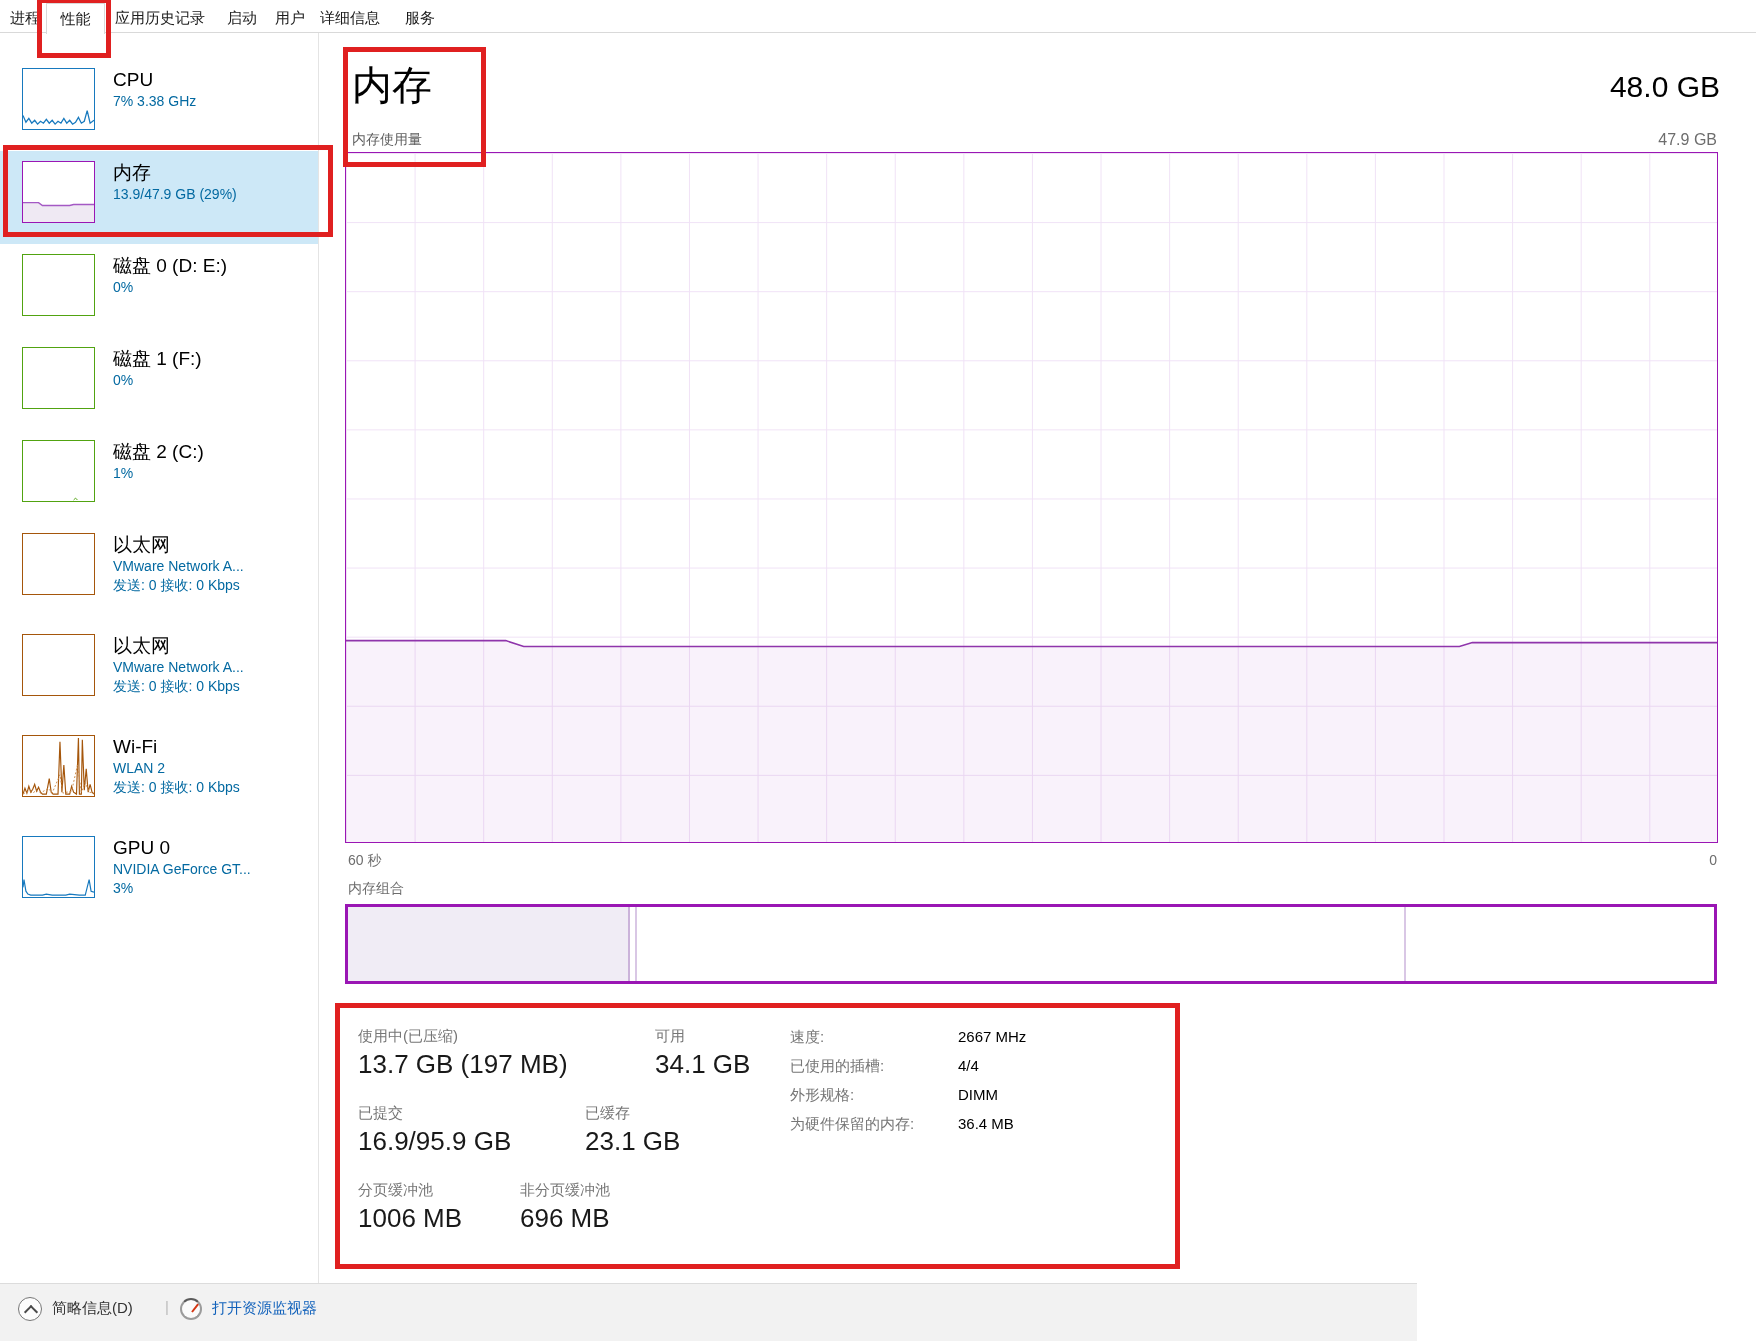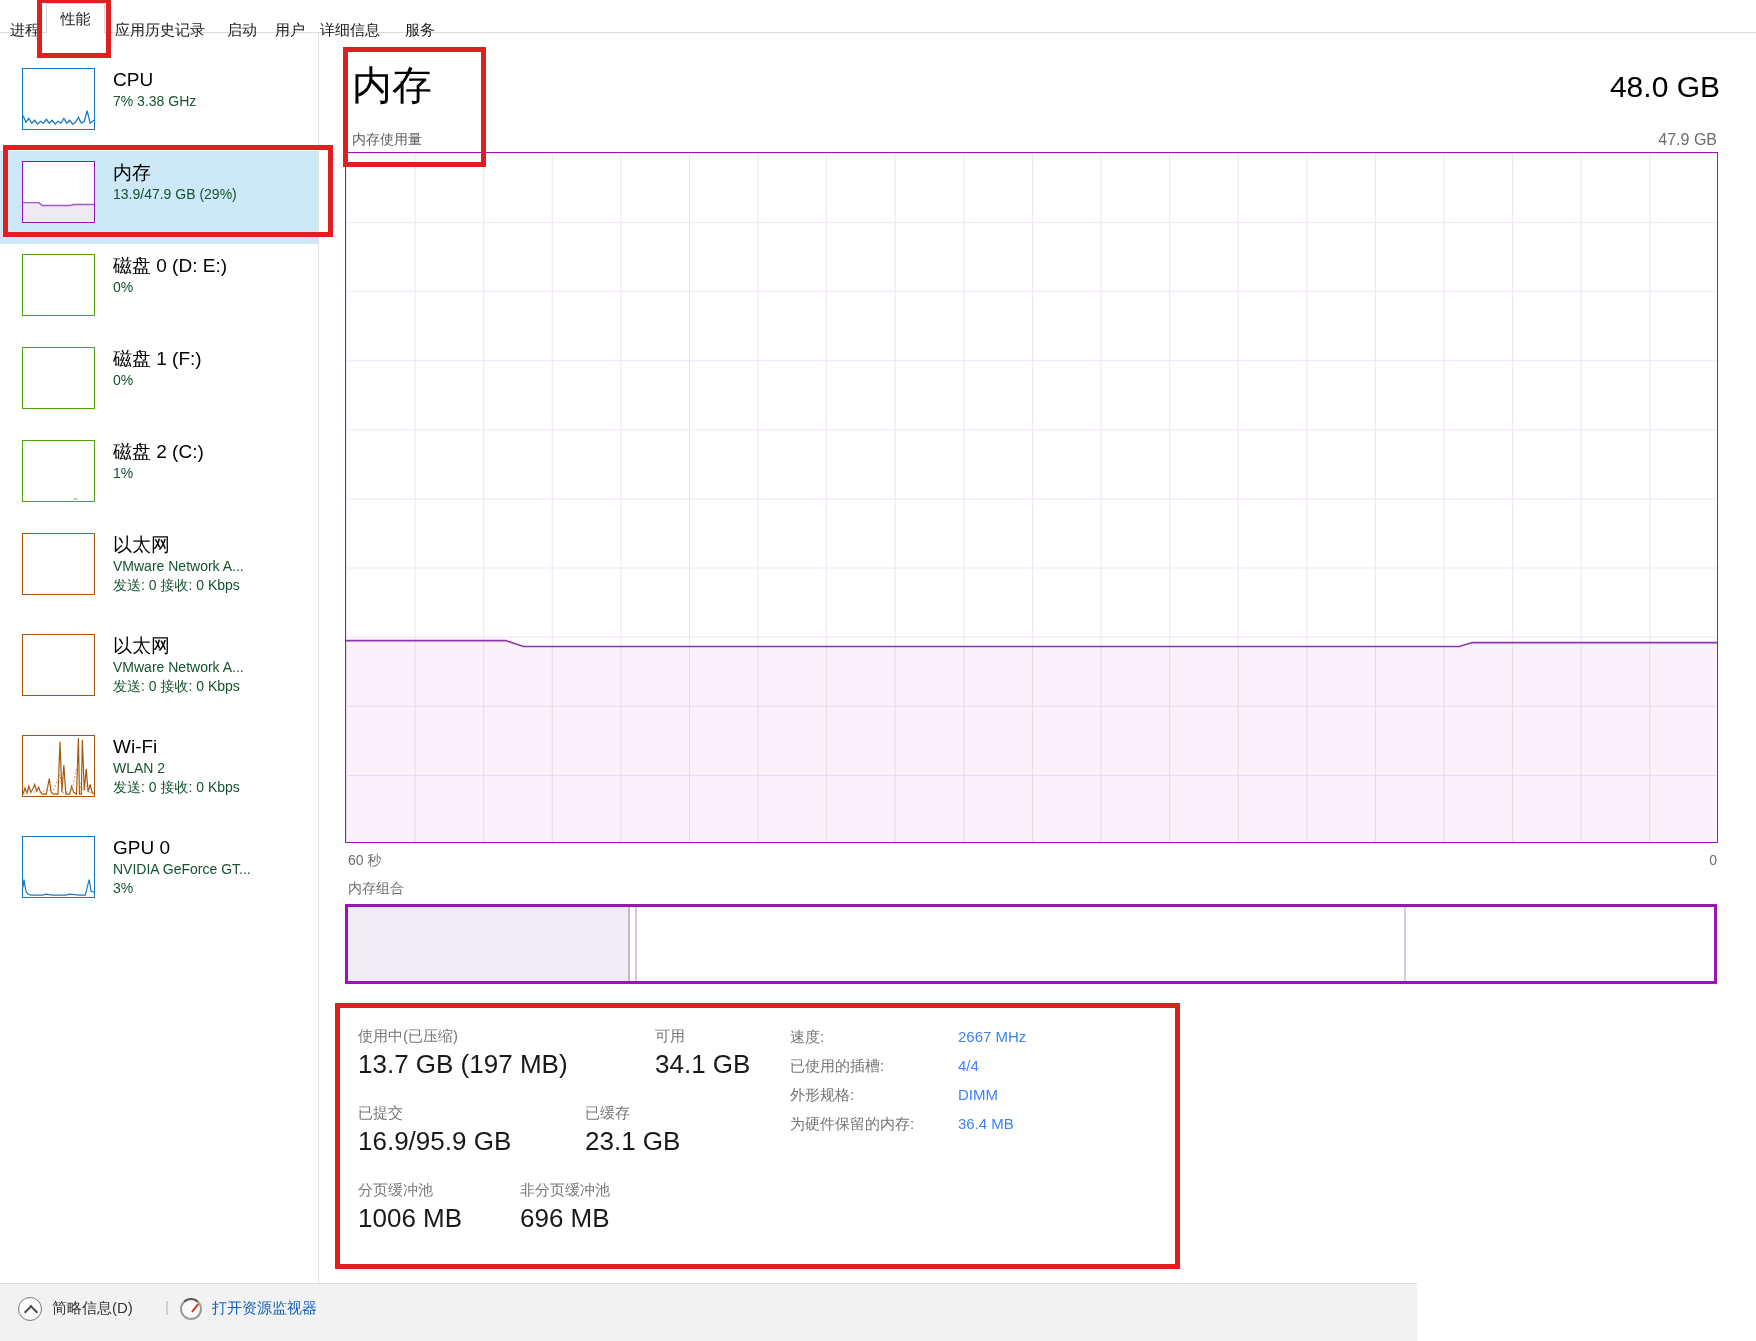--- a/index.html
+++ b/index.html
@@ -4,39 +4,39 @@
 <style>
   html,body{margin:0;padding:0;}
   body{
     width:1756px;height:1341px;position:relative;overflow:hidden;
     background:#ffffff;
     font-family:"Liberation Sans","DejaVu Sans",sans-serif;
     color:#1a1a1a;
   }
   
   .tabbar{position:absolute;left:0;top:0;width:1756px;height:32px;background:#ffffff;border-bottom:1px solid #d9d9d9;z-index:5;}
-  .tab{position:absolute;top:9px;font-size:15px;color:#1a1a1a;white-space:nowrap;cursor:default;margin-top:12px;}
+  .tab{position:absolute;top:9px;font-size:15px;color:#1a1a1a;white-space:nowrap;cursor:default;}
   .tab-selected{position:absolute;left:46px;top:3px;height:30px;width:57px;background:#fff;border:1px solid #d9d9d9;border-bottom:none;z-index:6;
     display:flex;align-items:center;justify-content:center;font-size:15px;}
   
   .sidebar{position:absolute;left:0;top:33px;width:318px;height:1250px;background:#fff;border-right:1px solid #e4e4e4;}
   .side-list{position:absolute;left:0;top:25px;width:318px;}
   .side-item{position:relative;width:318px;box-sizing:border-box;padding:10px 0 0 113px;}
   .side-item.h2{height:93px;}
   .side-item.h3{height:101px;}
   .side-item.selected{background:#cde8f7;}
   .thumb{position:absolute;left:22px;top:10px;width:73px;height:62px;background:#fff;border:1px solid #888;box-sizing:border-box;}
   .thumb svg{display:block;width:100%;height:100%;}
   .t-cpu{border-color:#1779be;}
   .t-mem{border-color:#9a16b4;}
   .t-disk{border-color:#51a311;}
   .t-net{border-color:#a5560b;}
   .t-gpu{border-color:#1779be;}
   .side-title{font-size:19px;color:#000;line-height:24px;white-space:nowrap;}
-  .side-sub{font-size:14px;color:#14532d;line-height:19px;white-space:nowrap;}
+  .side-sub{font-size:14px;color:#0369a1;line-height:19px;white-space:nowrap;}
   
   .main-title{position:absolute;left:352px;top:58px;font-size:40px;font-weight:300;color:#000;}
   .main-total{position:absolute;right:36px;top:70px;font-size:30px;font-weight:300;color:#000;}
   .graph-label{position:absolute;left:352px;top:131px;font-size:14px;color:#5f5f5f;}
   .ymax-label{position:absolute;right:39px;top:131px;font-size:16px;color:#6d6d6d;}
   .graph{position:absolute;left:345px;top:152px;width:1373px;height:691px;box-sizing:border-box;
     border:1px solid #9a16b4;
     background-image:
       linear-gradient(to right,#f0e2f6 1px,transparent 1px),
       linear-gradient(to bottom,#f0e2f6 1px,transparent 1px);
@@ -49,21 +49,21 @@
   .comp-seg1{position:absolute;left:0;top:0;bottom:0;width:280px;background:#f0ecf5;border-right:2px solid #cbb3da;}
   .comp-div1{position:absolute;left:287px;top:0;bottom:0;width:2px;background:#d9c7e5;}
   .comp-div2{position:absolute;left:1056px;top:0;bottom:0;width:2px;background:#d9c7e5;}
   
   .stat{position:absolute;white-space:nowrap;}
   .stat .lbl{font-size:15px;color:#767676;line-height:20px;}
   .stat .val{font-size:26px;font-weight:300;color:#191919;line-height:36px;}
   .details{position:absolute;left:790px;top:1028px;}
   .drow{display:flex;height:29px;align-items:flex-start;}
   .drow .dl{width:168px;font-size:15px;color:#767676;}
-  .drow .dv{font-size:15px;color:#3b82f6;}
+  .drow .dv{font-size:15px;color:#000000;}
   
   .footer{position:absolute;left:0;top:1283px;width:1417px;height:58px;background:#f2f2f2;border-top:1px solid #dcdcdc;box-sizing:border-box;}
   .chev-circle{position:absolute;left:18px;top:13px;width:24px;height:24px;border:1px solid #767676;border-radius:50%;box-sizing:border-box;background:#fdfdfd;}
   .chev-circle i{position:absolute;left:7px;top:9px;width:8px;height:8px;border-left:2px solid #4a4a4a;border-top:2px solid #4a4a4a;transform:rotate(45deg);}
   .ftoggle{position:absolute;left:52px;top:15px;font-size:15px;color:#333;}
   .fsep{position:absolute;left:165px;top:14px;font-size:15px;color:#bbb;}
   .gauge{position:absolute;left:180px;top:14px;width:22px;height:22px;border:2px solid #9b9b9b;border-top-color:#5a5a5a;border-radius:50%;box-sizing:border-box;background:#fbfbfb;}
   .gauge i{position:absolute;left:9px;top:2px;width:2px;height:10px;background:#d33511;transform:rotate(38deg);transform-origin:50% 100%;}
   .flink{position:absolute;left:212px;top:15px;font-size:15px;color:#1262bb;cursor:pointer;}
   

